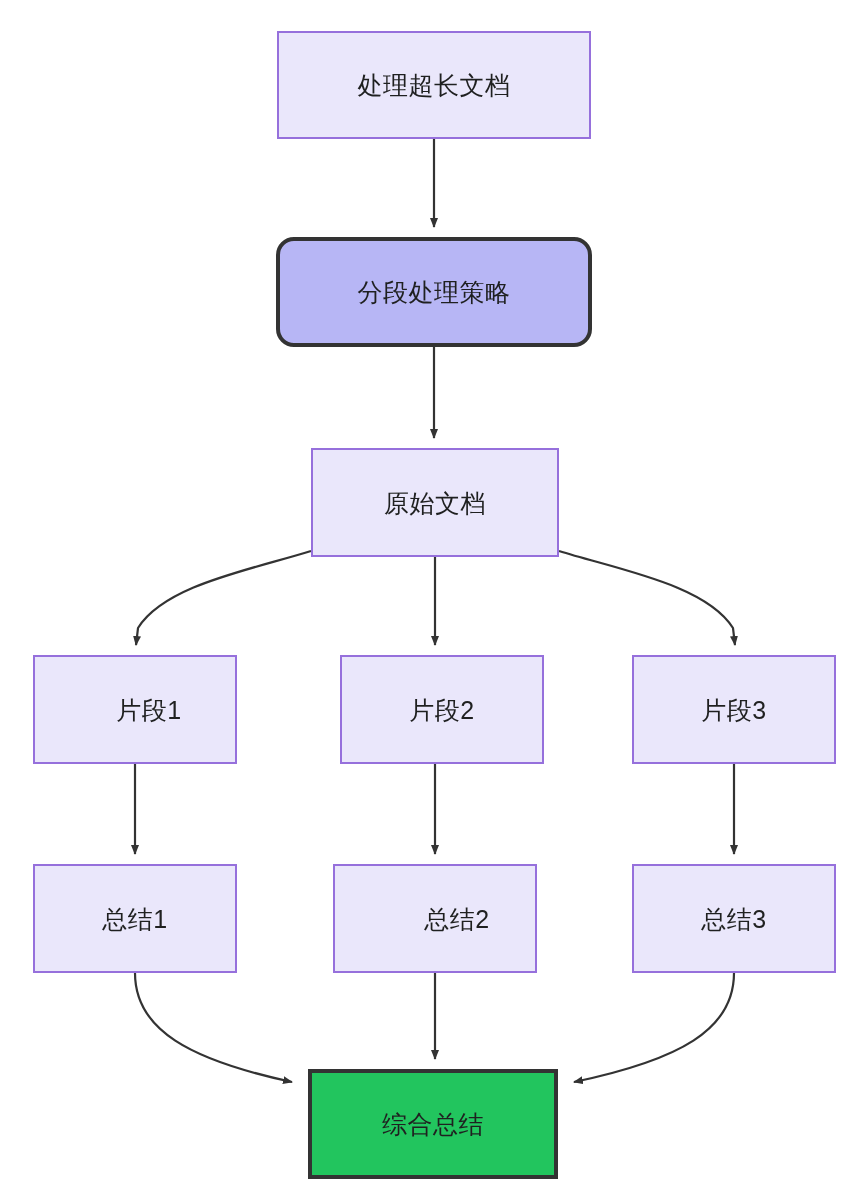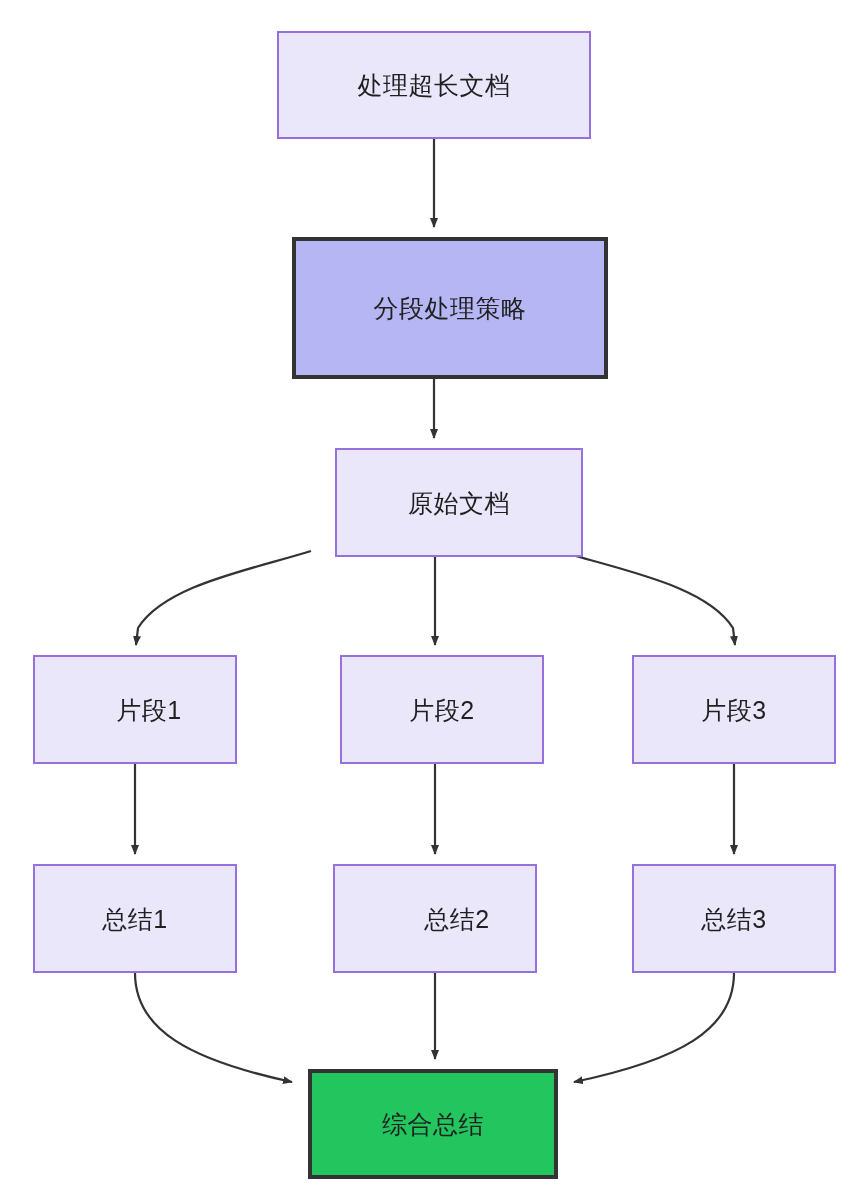--- a/index.html
+++ b/index.html
@@ -85,25 +85,25 @@
 
     <path d="M435,973 L435,1059" stroke="#333333" stroke-width="2.2" fill="none" marker-end="url(#arrowhead)"></path>
 
     <path d="M734,973 C734,1030 679,1060 574,1082" stroke="#333333" stroke-width="2.2" fill="none" marker-end="url(#arrowhead)"></path>
   </svg>
 
   <div class="node plain" style="left:277px; top:31px; width:314px; height:108px;align-items:center;">
     <span class="node-label">处理超长文档</span>
   </div>
 
-  <div class="node highlight" style="left:292px; top:237px; width:316px; height:142px;">
+  <div class="node highlight" style="left:276px; top:237px; width:316px; height:110px;border-radius:18px;">
     <span class="node-label">分段处理策略</span>
   </div>
 
-  <div class="node plain" style="left:311px; top:448px; width:248px; height:109px;margin-left:24px;">
+  <div class="node plain" style="left:311px; top:448px; width:248px; height:109px;">
     <span class="node-label">原始文档</span>
   </div>
 
   <div class="node plain" style="left:33px; top:655px; width:204px; height:109px;padding-left:28px;">
     <span class="node-label">片段1</span>
   </div>
 
   <div class="node plain" style="left:333px; top:655px; width:204px; height:109px;margin-left:7px;">
     <span class="node-label">片段2</span>
   </div>

